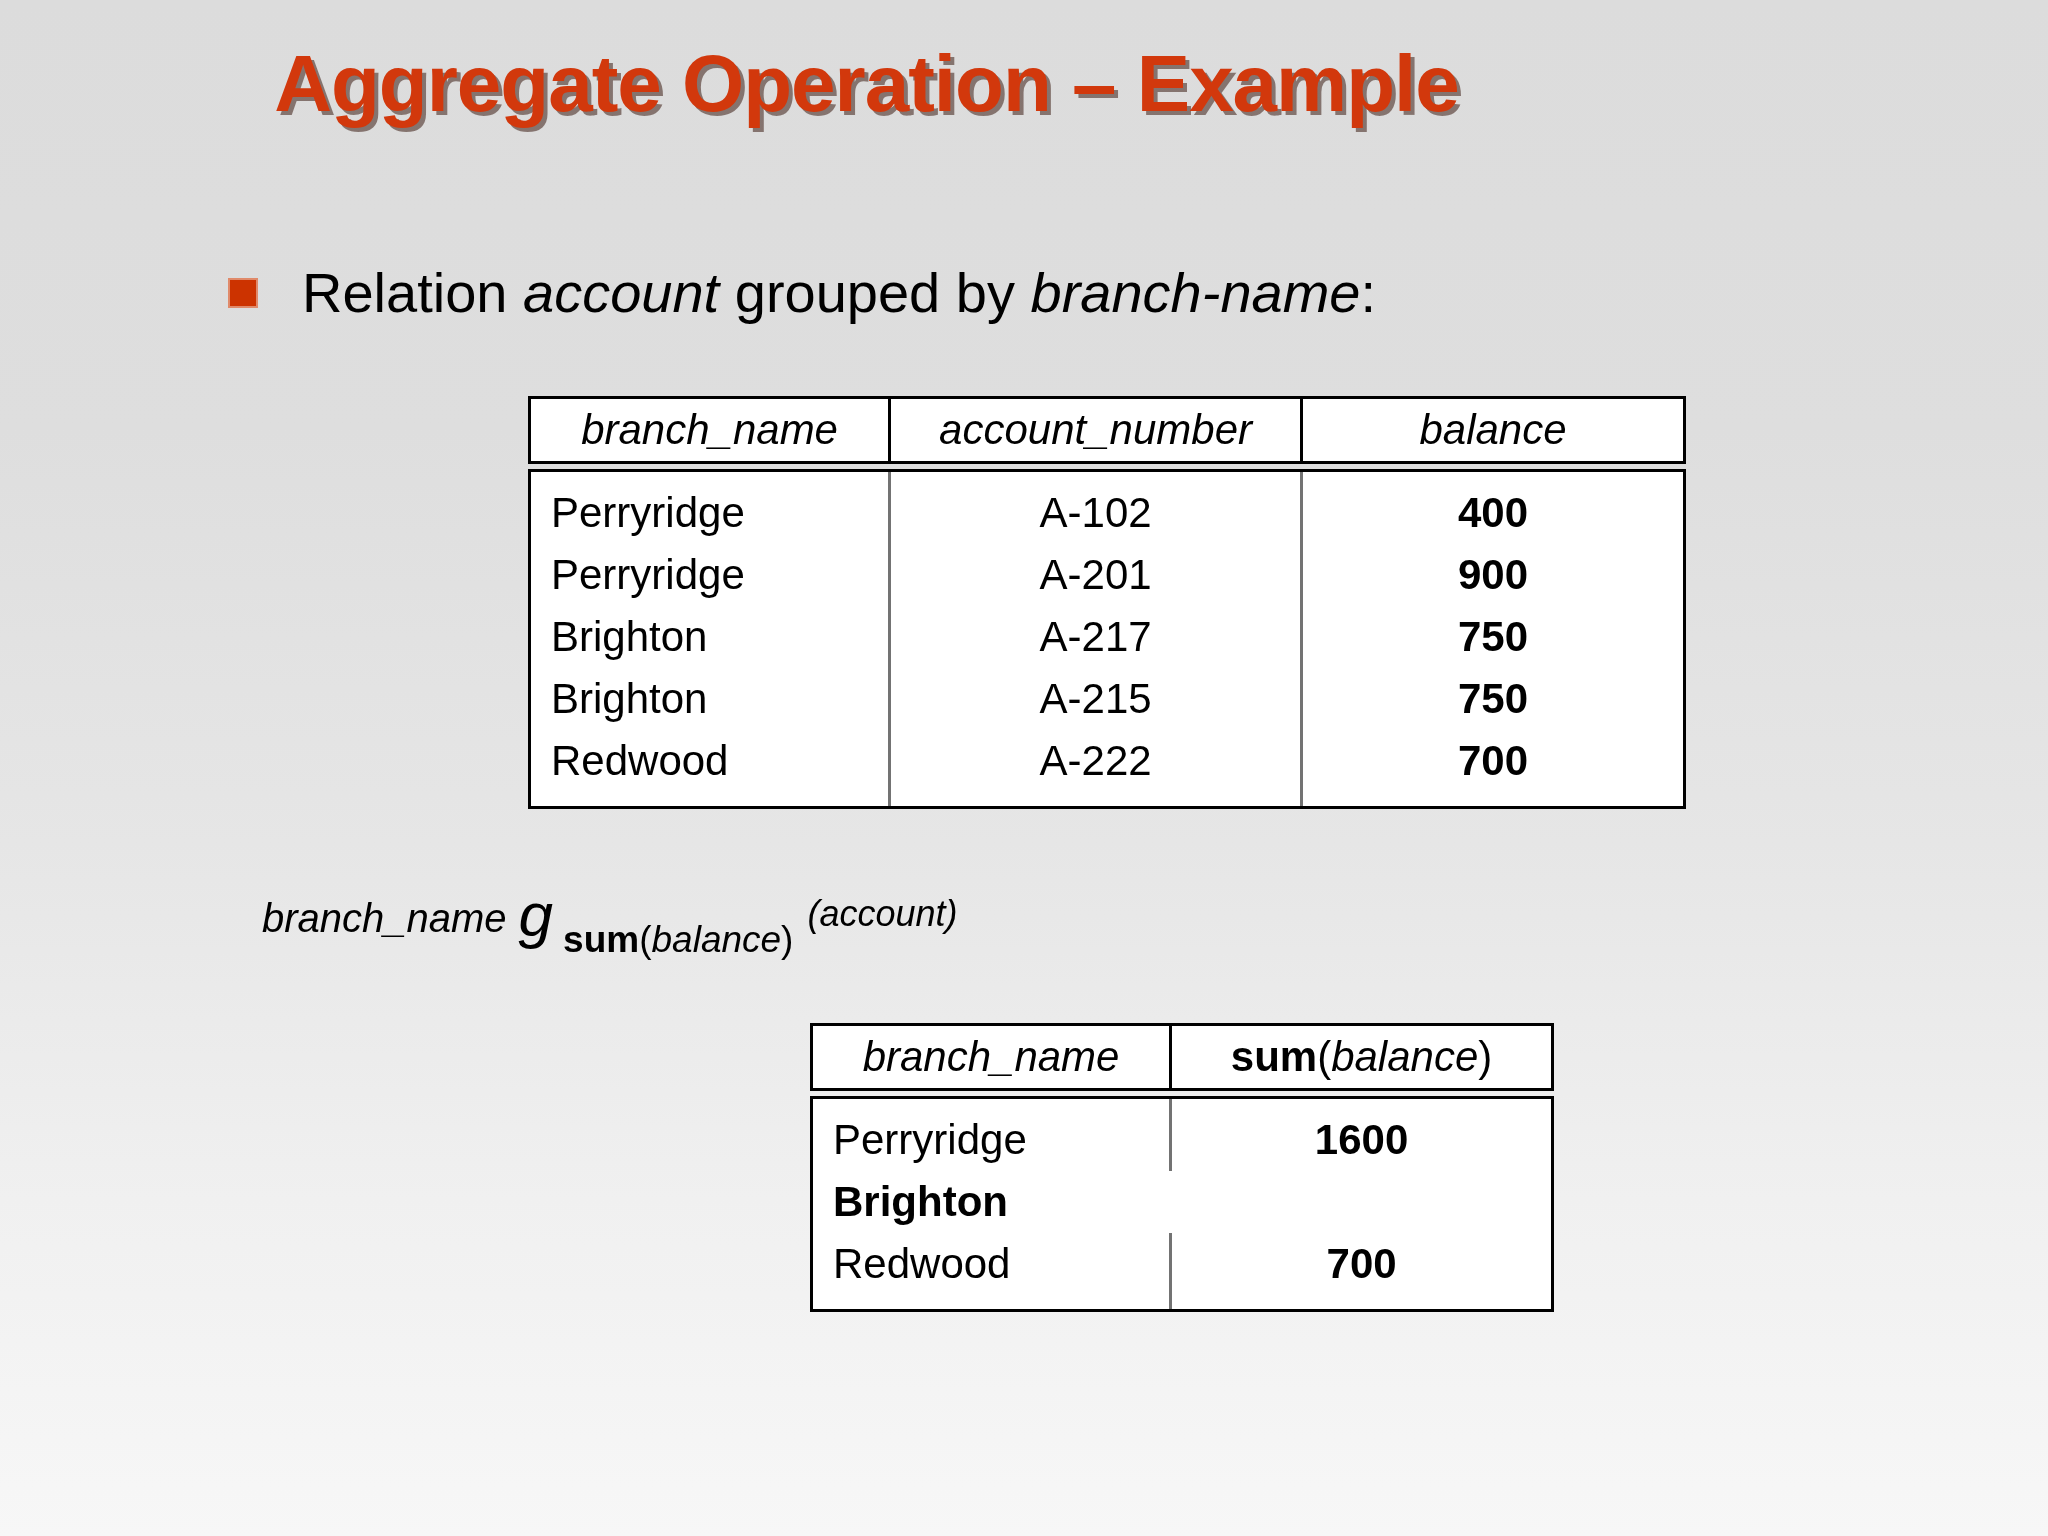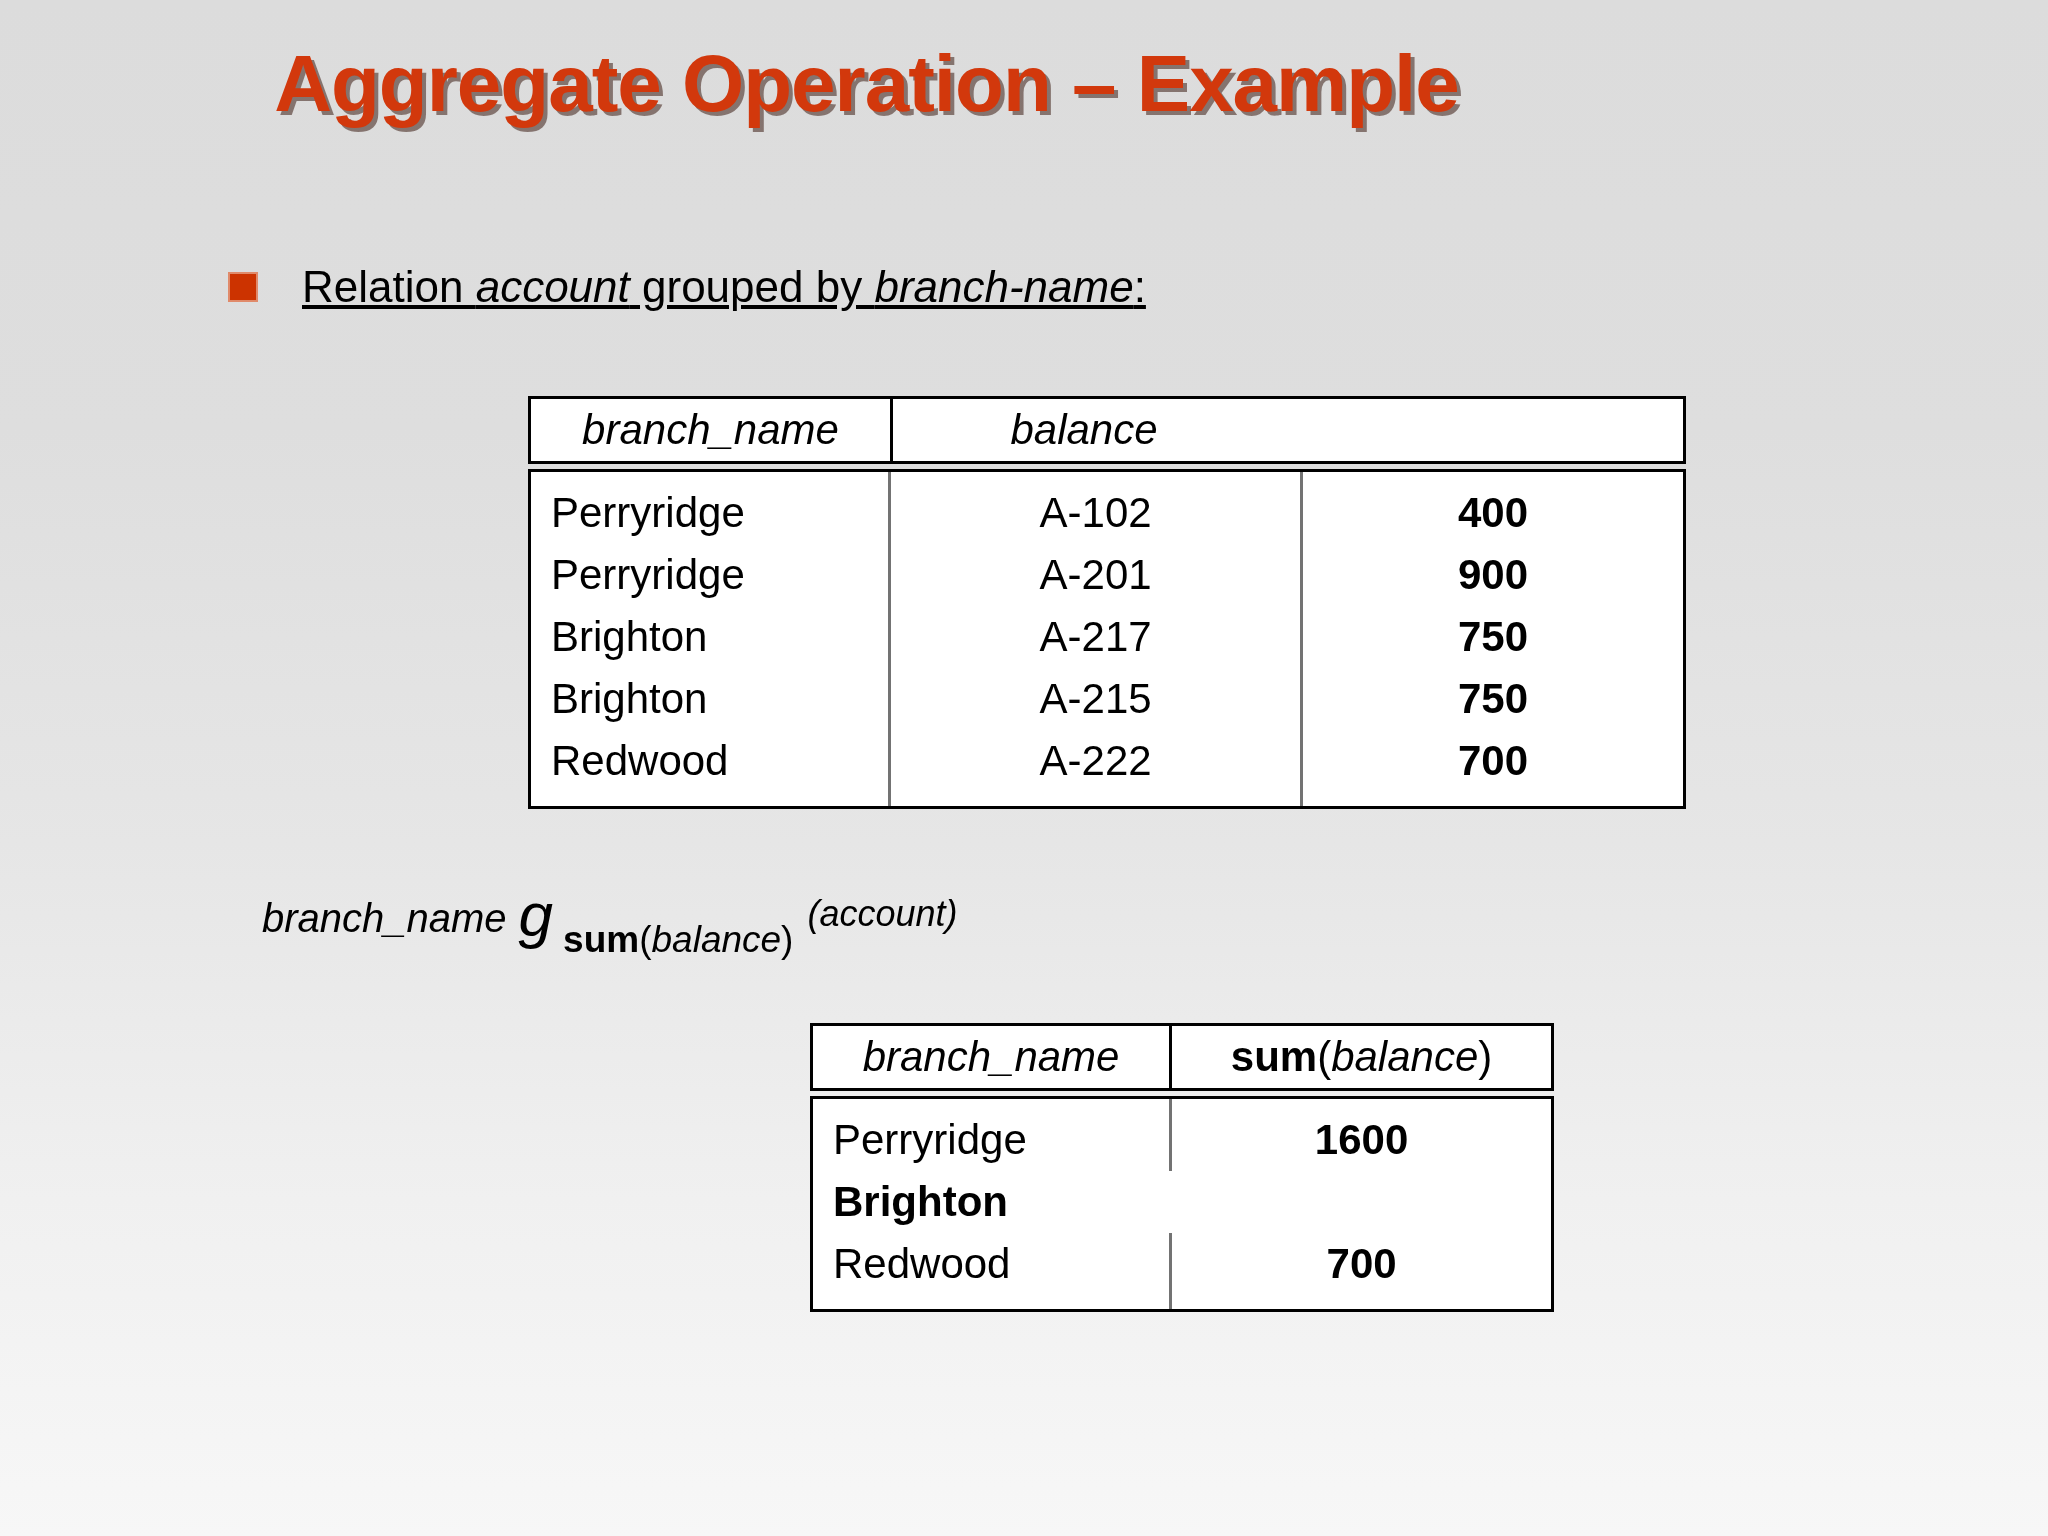--- a/index.html
+++ b/index.html
@@ -44,25 +44,24 @@
   }
   .bullet-marker {
     width: 26px;
     height: 26px;
     background: #cc3300;
     border: 2px solid #e08a6a;
     margin-right: 44px;
     flex: 0 0 auto;
   }
   .bullet-text {
-    font-size: 44px;
+    font-size: 56px;
     color: #000;
     white-space: nowrap;
     line-height: 1;
-    text-decoration: underline;
   }
   .it { font-style: italic; }
   .bd { font-weight: bold; }
 
   
   .tbl {
     position: absolute;
   }
   .tbl .hdr, .tbl .body {
     border: 3px solid #000;
@@ -169,20 +168,21 @@
 
   <div class="bullet-row">
     <span class="bullet-marker"></span>
     <span class="bullet-text"><span>Relation </span><span class="it">account</span><span> grouped by </span><span class="it">branch-name</span><span>:</span></span>
   </div>
 
   <div class="tbl" id="table-account">
     <div class="hdr">
       <div class="row">
         <div class="cell c0">branch_name</div>
+        <div class="cell c1">account_number</div>
         <div class="cell c2">balance</div>
       </div>
     </div>
     <div class="body">
       <div class="rowwrap">
           <div class="cell c0 pad-top"></div>
           <div class="cell c1 pad-top"></div>
           <div class="cell c2 pad-top"></div>
         </div>
       <div class="row">

